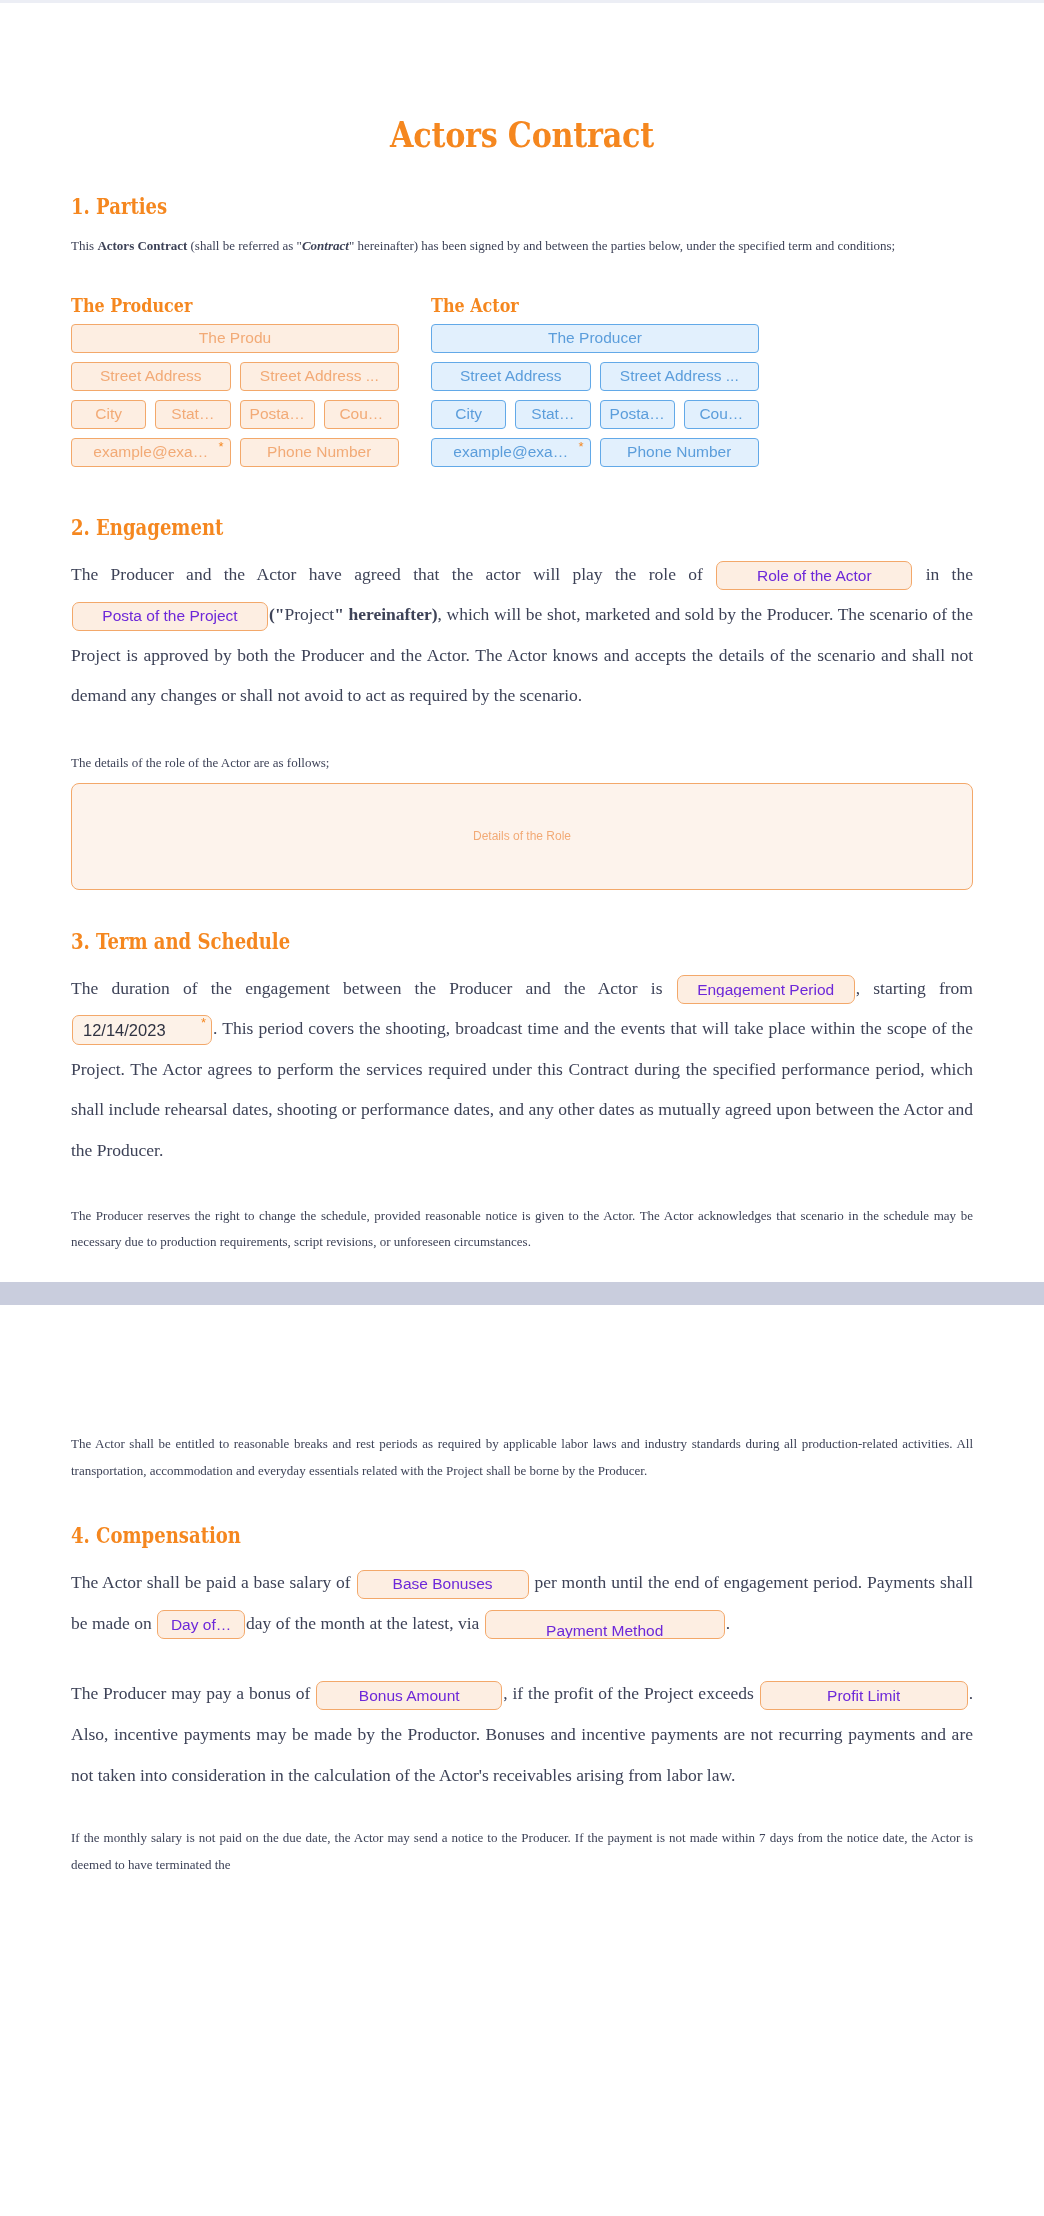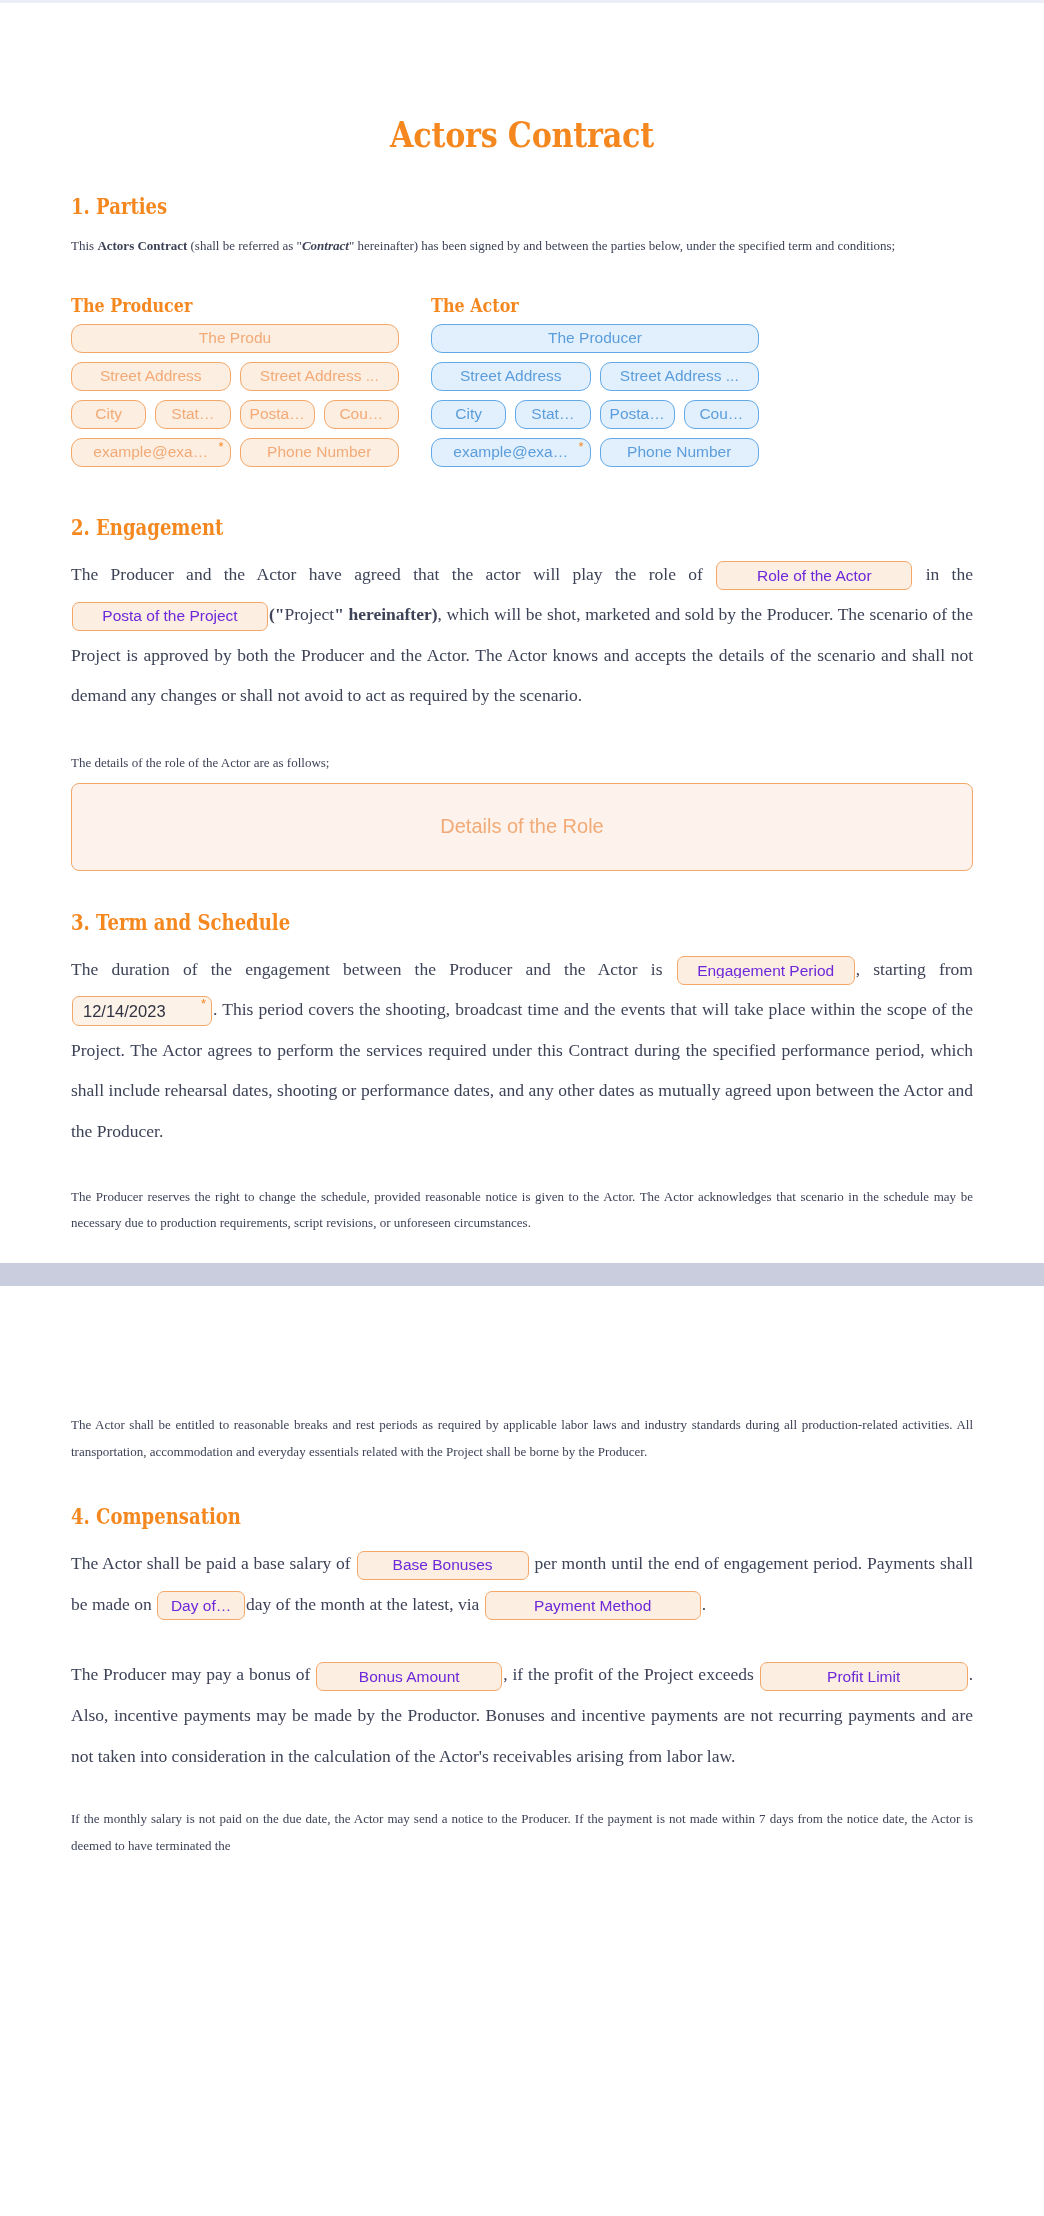--- a/index.html
+++ b/index.html
@@ -89,21 +89,21 @@
   .field-row {
     display: flex;
     gap: 9px;
     margin-bottom: 9px;
   }
 
   
   .fld {
     position: relative;
     box-sizing: border-box;
-    border-radius: 11px;
+    border-radius: 4px;
     border: 1.4px solid #f3a86a;
     background: #fdeee2;
     color: #f2aa76;
     font-family: "Liberation Sans", "DejaVu Sans", sans-serif;
     font-size: 15.5px;
     line-height: 1;
     height: 29px;
     display: flex;
     align-items: center;
     justify-content: center;
@@ -138,23 +138,23 @@
   .w-quarter { flex: 1 1 0; min-width: 0; }
 
   
   .fld-area {
     box-sizing: border-box;
     border-radius: 8px;
     border: 1.4px solid #f3a86a;
     background: #fdf3ec;
     color: #f2aa76;
     font-family: "Liberation Sans", "DejaVu Sans", sans-serif;
-    font-size: 20px;
+    font-size: 12px;
     width: 100%;
-    height: 88px;
+    height: 107px;
     display: flex;
     align-items: center;
     justify-content: center;
     margin-top: 6px;
   }
 
   
   .para-inline {
     font-size: 17.5px;
     line-height: 2.32;
@@ -199,21 +199,21 @@
     height: 30px;
     background: #fdf2e8;
   }
   .ifld .itxt { overflow: hidden; text-overflow: ellipsis; white-space: nowrap; display:block; }
   .sp-role { width: 196px; }
   .sp-project { width: 196px; }
   .sp-engper { width: 178px; }
   .sp-date { width: 140px; }
   .sp-salary { width: 172px; }
   .sp-day { width: 88px; }
-  .sp-paymethod { width: 216px; }
+  .sp-paymethod { width: 240px; align-items: flex-end; }
   .sp-bonus { width: 186px; }
   .sp-profit { width: 208px; }
 </style>
 </head>
 <body>
 
 <div class="doc-root">
 
   <div class="page-edge-top"></div>
 

